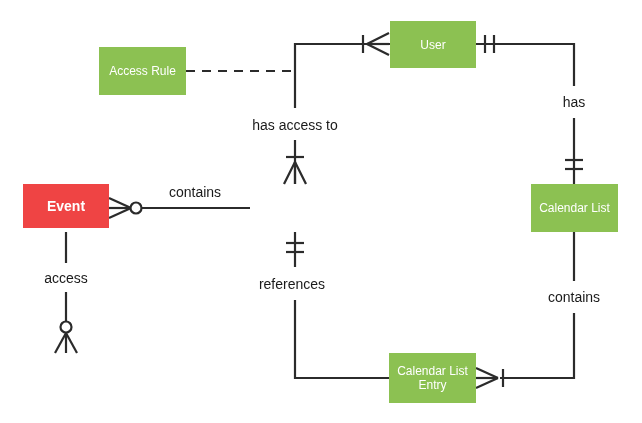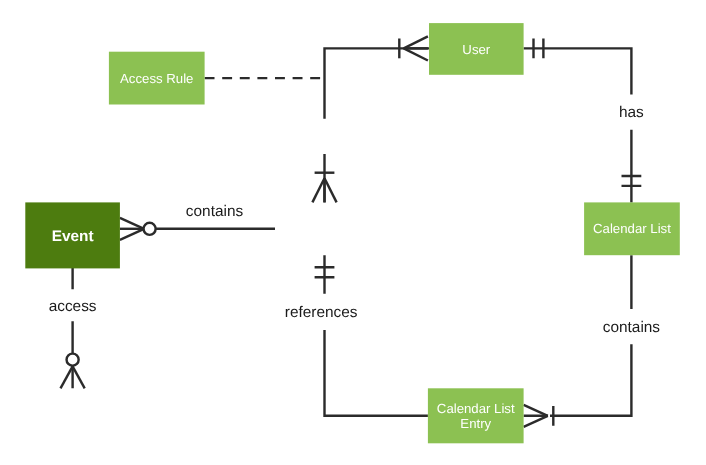--- a/index.html
+++ b/index.html
@@ -133,35 +133,38 @@
   </svg>
 
   <div class="entity-box" style="left:99px; top:47px; width:87px; height:48px; background:#8cc152;">
     <span>Access Rule</span>
   </div>
 
   <div class="entity-box" style="left:390px; top:21px; width:86px; height:47px; background:#8cc152;">
     <span>User</span>
   </div>
 
-  <div class="entity-box accent" style="left:23px; top:184px; width:86px; height:60px; background:#4d7c0f;">
+  <div class="entity-box accent" style="left:23px; top:184px; width:86px; height:44px; background:#ef4444;">
     <span>Event</span>
   </div>
 
 
   <div class="entity-box" style="left:531px; top:184px; width:87px; height:48px; background:#8cc152;">
     <span>Calendar List</span>
   </div>
 
 
   <div class="entity-box" style="left:389px; top:353px; width:87px; height:50px; background:#8cc152; white-space:pre-line;">
     <span style="white-space:pre-line;">Calendar List
 Entry</span>
   </div>
 
+  <div class="rel-label" style="left:295px; top:125px; transform:translate(-50%,-50%);">
+    <span>has access to</span>
+  </div>
 
   <div class="rel-label" style="left:195px; top:192px; transform:translate(-50%,-50%);">
     <span>contains</span>
   </div>
 
   <div class="rel-label" style="left:66px; top:278px; transform:translate(-50%,-50%);">
     <span>access</span>
   </div>
 
   <div class="rel-label" style="left:292px; top:284px; transform:translate(-50%,-50%);">

